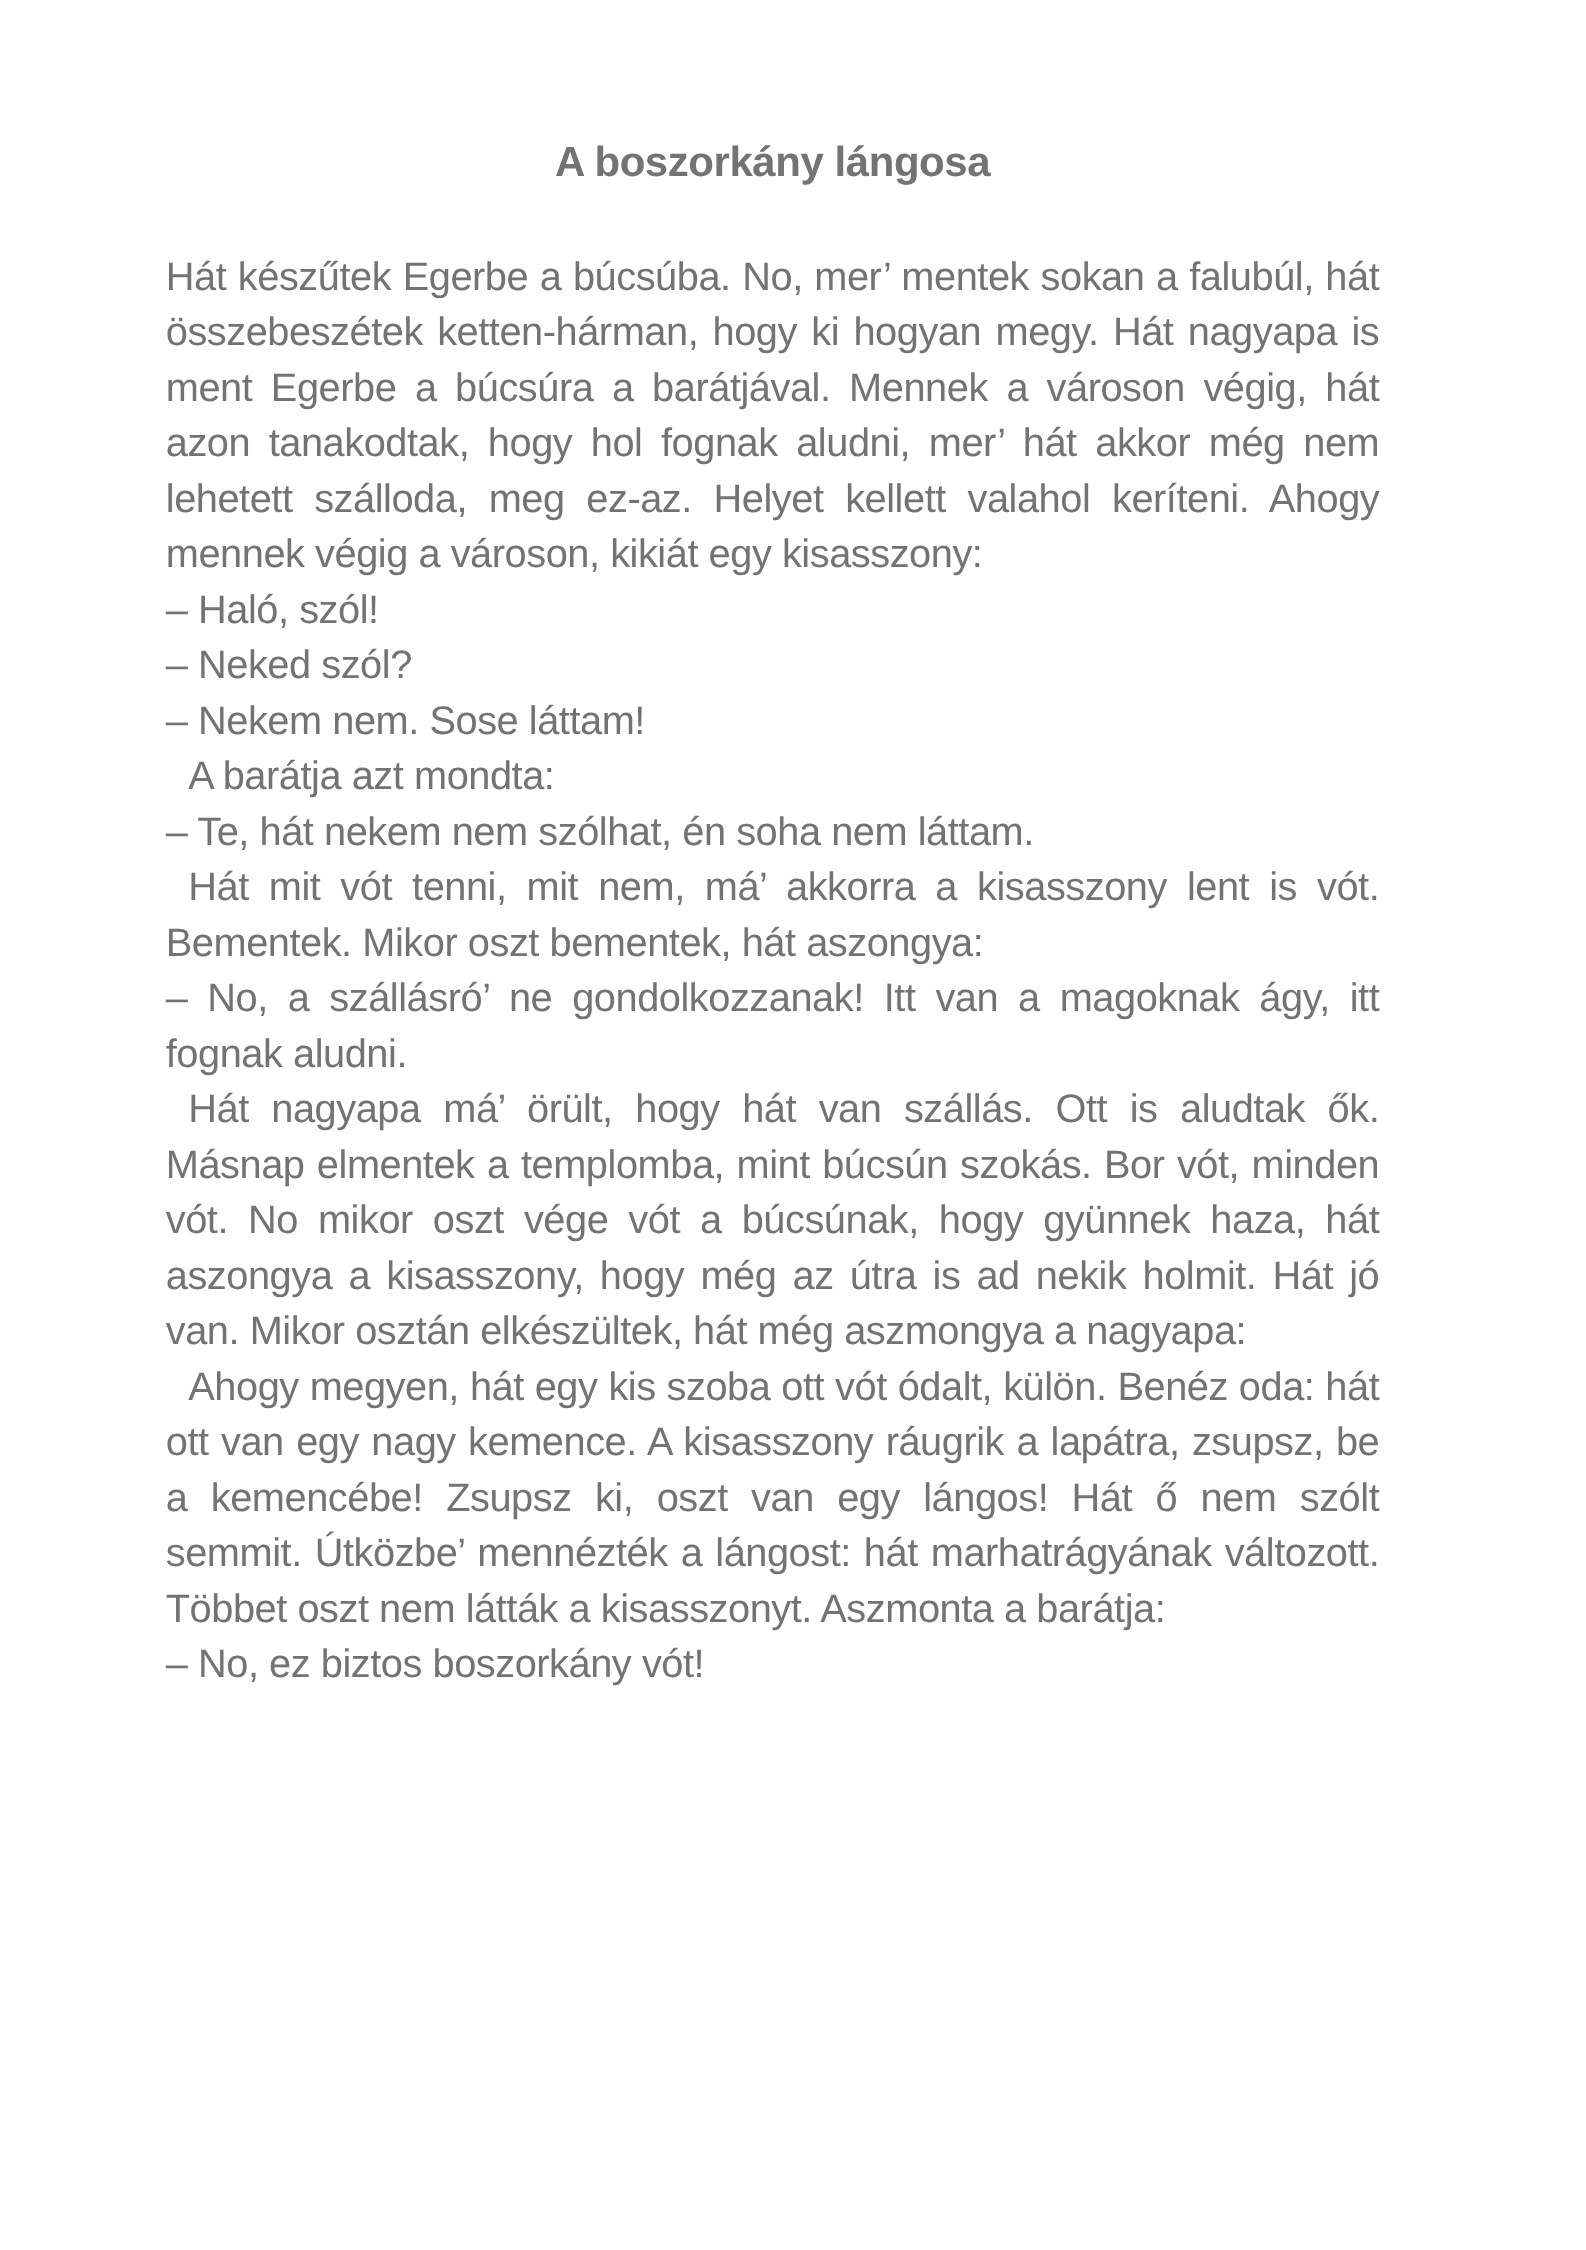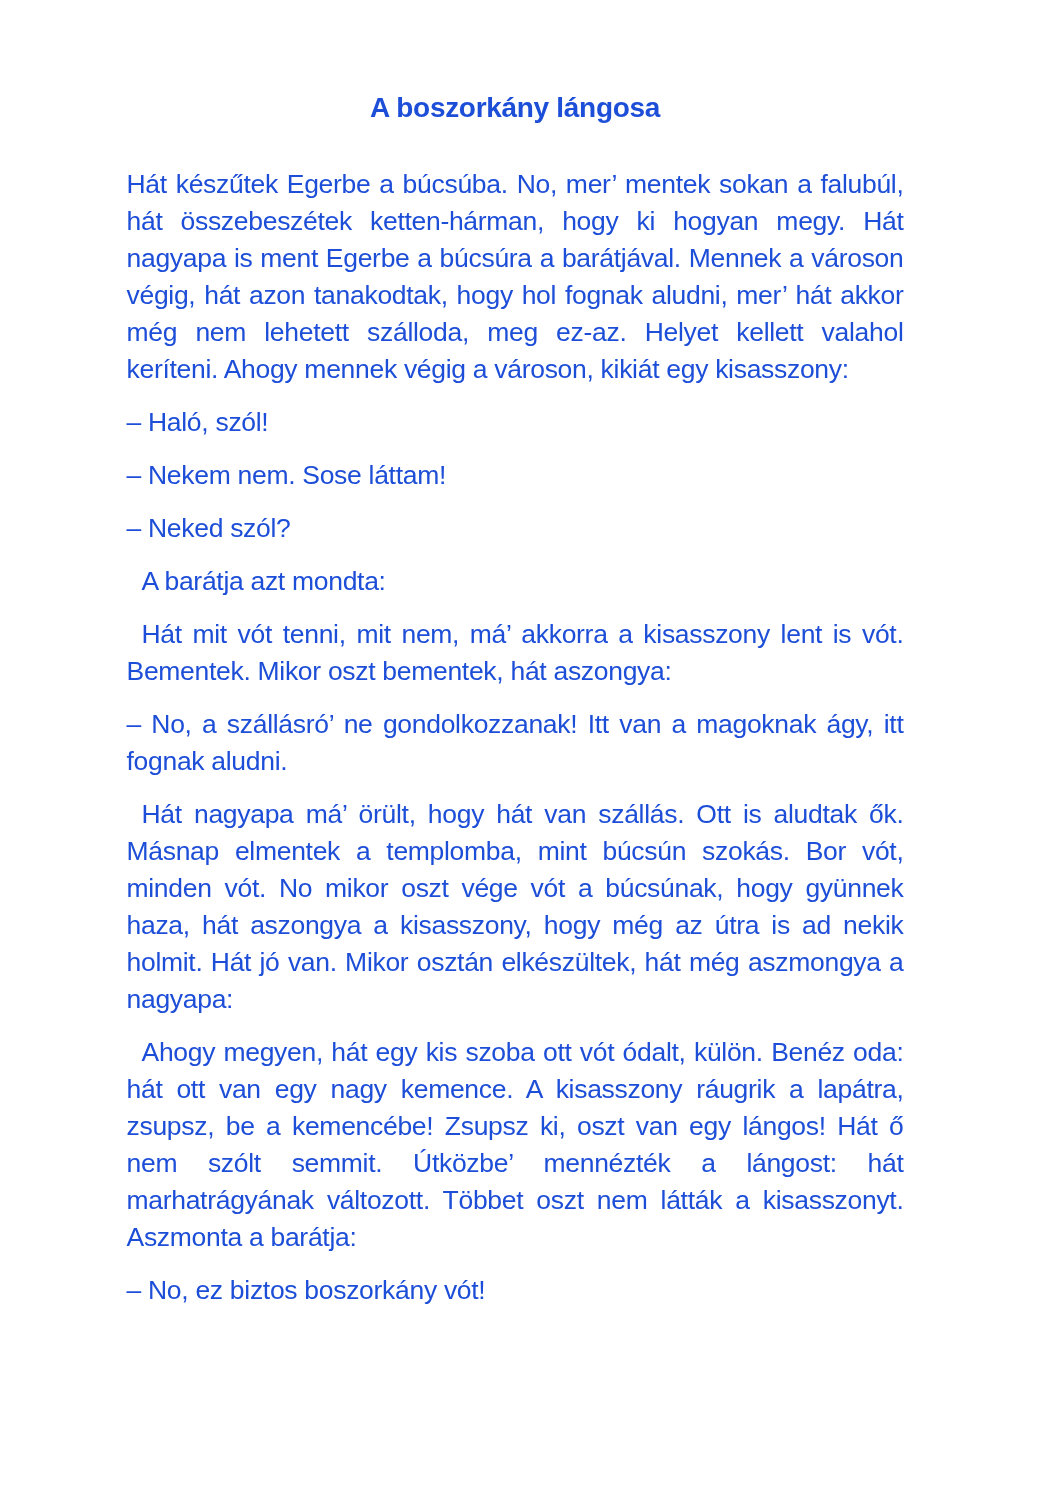--- a/index.html
+++ b/index.html
@@ -6,56 +6,57 @@
     margin: 0;
     padding: 0;
     background: #ffffff;
   }
   .page {
     position: relative;
     width: 1022px;
     height: 1500px;
     margin: 0 auto;
     background: #ffffff;
-    color: #1d4ed8;
+    color: #737373;
     font-family: "Liberation Sans", "DejaVu Sans", sans-serif;
     overflow: hidden;
     box-sizing: border-box;
     padding: 92px 120px 0 93px;
   }
   .doc-title {
     margin: 0 0 42px 0;
     font-size: 28px;
     font-weight: 700;
     text-align: center;
     letter-spacing: -0.3px;
     line-height: 32px;
   }
   .story-body p {
-    margin: 16px;
+    margin: 0;
     font-size: 26.5px;
     line-height: 37px;
     letter-spacing: -0.3px;
     text-align: justify;
   }
   .story-body p.narr-indent {
     text-indent: 15px;
   }
 </style>
 </head>
 <body>
 
 <div class="page">
   <h1 class="doc-title">A boszorkány lángosa</h1>
 
   <div class="story-body">
     <p class="narration">Hát készűtek Egerbe a búcsúba. No, mer’ mentek sokan a falubúl, hát összebeszétek ketten-hárman, hogy ki hogyan megy. Hát nagyapa is ment Egerbe a búcsúra a barátjával. Mennek a városon végig, hát azon tanakodtak, hogy hol fognak aludni, mer’ hát akkor még nem lehetett szálloda, meg ez-az. Helyet kellett valahol keríteni. Ahogy mennek végig a városon, kikiát egy kisasszony:</p>
     <p class="dialogue">– Haló, szól!</p>
+    <p class="dialogue">– Neked szól?</p>
     <p class="dialogue">– Nekem nem. Sose láttam!</p>
-    <p class="dialogue">– Neked szól?</p>
     <p class="narr-indent">A barátja azt mondta:</p>
+    <p class="dialogue">– Te, hát nekem nem szólhat, én soha nem láttam.</p>
     <p class="narr-indent">Hát mit vót tenni, mit nem, má’ akkorra a kisasszony lent is vót. Bementek. Mikor oszt bementek, hát aszongya:</p>
     <p class="dialogue">– No, a szállásró’ ne gondolkozzanak! Itt van a magoknak ágy, itt fognak aludni.</p>
     <p class="narr-indent">Hát nagyapa má’ örült, hogy hát van szállás. Ott is aludtak ők. Másnap elmentek a templomba, mint búcsún szokás. Bor vót, minden vót. No mikor oszt vége vót a búcsúnak, hogy gyünnek haza, hát aszongya a kisasszony, hogy még az útra is ad nekik holmit. Hát jó van. Mikor osztán elkészültek, hát még aszmongya a nagyapa:</p>
     <p class="narr-indent">Ahogy megyen, hát egy kis szoba ott vót ódalt, külön. Benéz oda: hát ott van egy nagy kemence. A kisasszony ráugrik a lapátra, zsupsz, be a kemencébe! Zsupsz ki, oszt van egy lángos! Hát ő nem szólt semmit. Útközbe’ mennézték a lángost: hát marhatrágyának változott. Többet oszt nem látták a kisasszonyt. Aszmonta a barátja:</p>
     <p class="dialogue">– No, ez biztos boszorkány vót!</p>
   </div>
 </div>
 
 </body></html>

